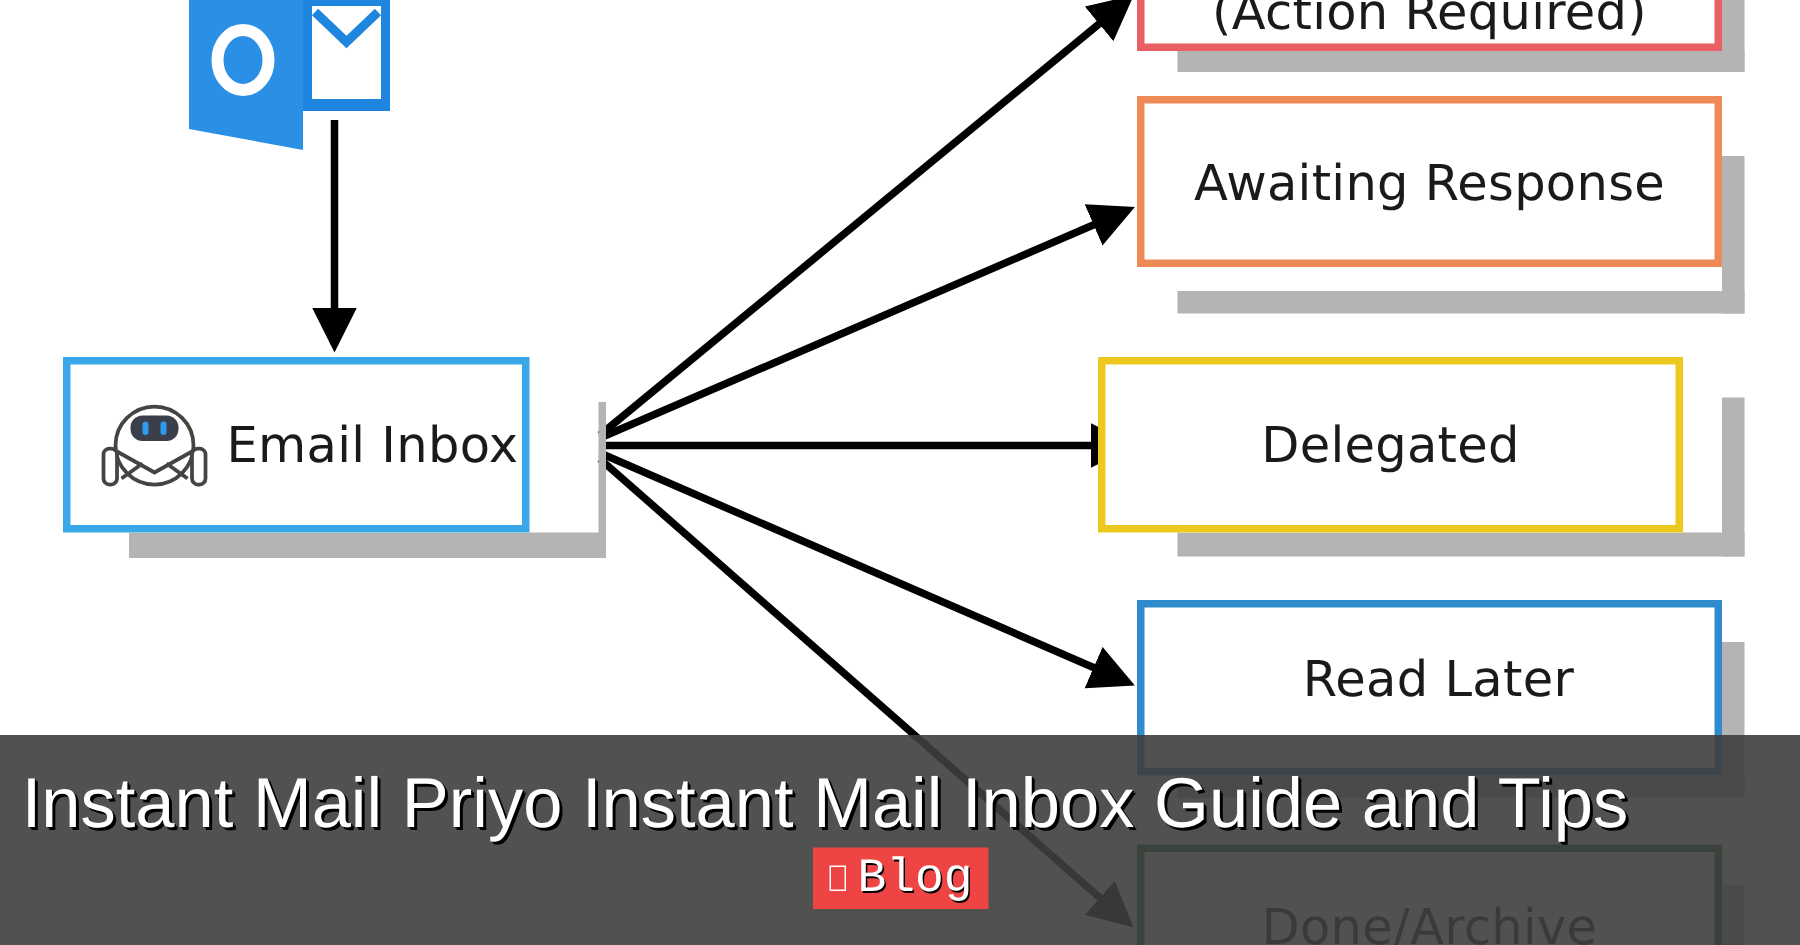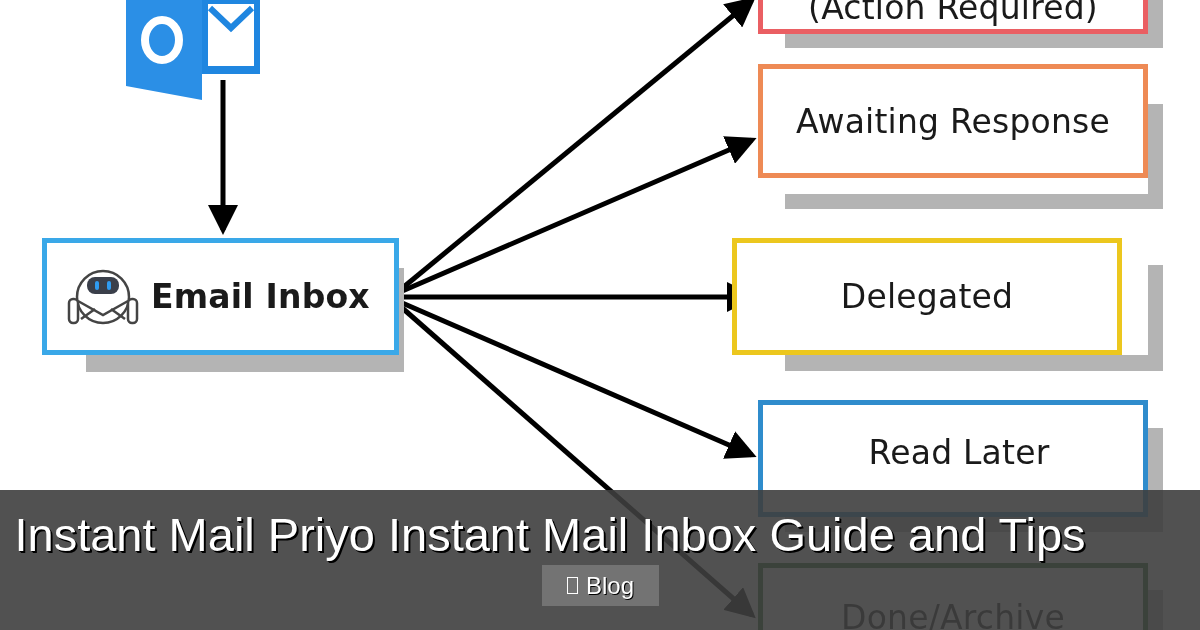--- a/index.html
+++ b/index.html
@@ -16,43 +16,43 @@
       display: flex; align-items: center; justify-content: center;
       color: #1a1a1a; font-size: 33px; font-weight: 400;
       font-family: "DejaVu Sans", sans-serif; letter-spacing: 0.2px;
     }
     .shadow {
       position: absolute; background: #b4b4b4;
     }
 
     .logo { position: absolute; left: 124px; top: 0; width: 140px; height: 100px; }
 
-    .inbox-node { left: 42px; top: 238px; width: 357px; height: 117px; border: 5px solid #3aa8e8; justify-content: flex-start; padding-left: 18px; font-weight: bold; }
+    .inbox-node { left: 42px; top: 238px; width: 311px; height: 117px; border: 5px solid #3aa8e8; justify-content: flex-start; padding-left: 18px; }
     .inbox-node .robot { width: 76px; height: 68px; margin-right: 10px; }
 
     .n1 { left: 758px; top: -20px; width: 390px; height: 54px; border: 5px solid #ea5f63; }
     .n2 { left: 758px; top: 64px;  width: 390px; height: 114px; border: 5px solid #ee8a55; }
     .n3 { left: 732px; top: 238px; width: 390px; height: 117px; border: 5px solid #ecc71e; }
     .n4 { left: 758px; top: 400px; width: 390px; height: 117px; border: 5px solid #2f8ccc; }
     .n5 { left: 758px; top: 563px; width: 390px; height: 117px; border: 5px solid #1f6a1f; }
 
     .overlay {
       position: absolute; left: 0; top: 490px; width: 1200px; height: 140px;
       background: rgba(62,62,62,0.9);
     }
     .title {
       position: absolute; left: 0; top: 507px; width: 1100px; text-align: center;
       color: #ffffff; font-family: "Liberation Sans", sans-serif; font-size: 47px;
       text-shadow: 2px 2px 0 #000, 1px 1px 0 #000;
       white-space: nowrap;
     }
     .badge {
       position: absolute; left: 542px; top: 565px; width: 117px; height: 41px;
-      background: #737373; color: #fff; display: flex; align-items: center; justify-content: center;
-      font-family: Liberation Sans, sans-serif; font-size: 24px;
+      background: #ef4444; color: #fff; display: flex; align-items: center; justify-content: center;
+      font-family: Liberation Mono, monospace; font-size: 32px;
       text-shadow: 1px 1px 0 #000;
       gap: 8px;
     }
     .badge .bicon {
       display: inline-block; width: 11px; height: 17px; border: 1.5px solid #fff; box-sizing: border-box;
     }
   </style>
 </head>
 <body>
 

